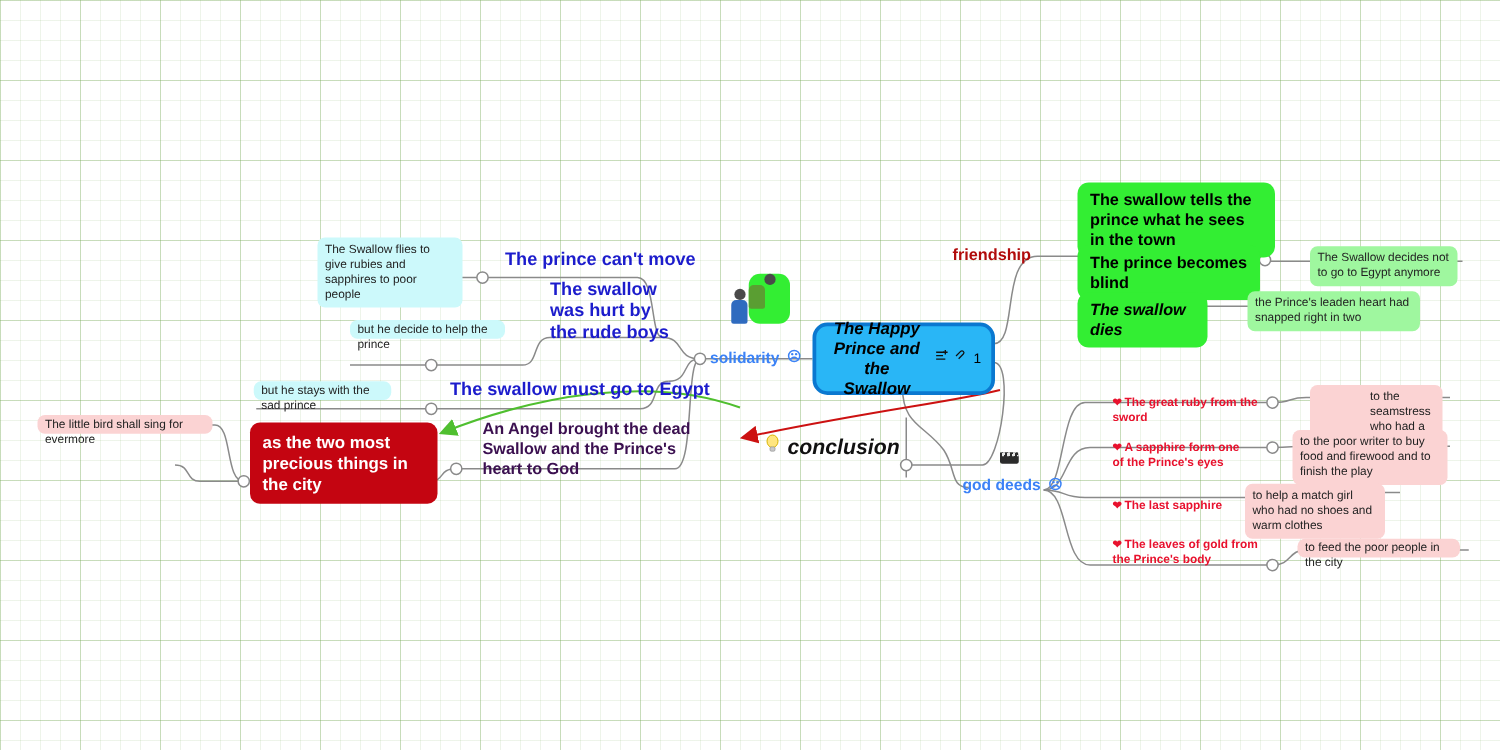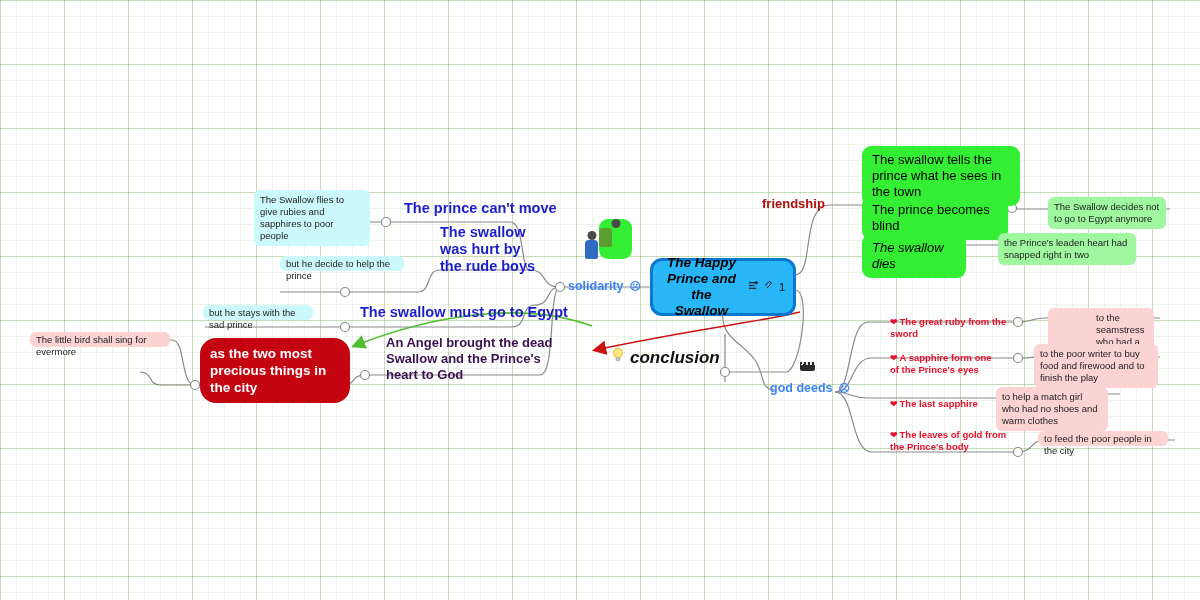--- a/index.html
+++ b/index.html
@@ -41,28 +41,28 @@
   .dkred{color:#b10b0b;font-weight:bold;font-size:13px;}
 
   
   .concl{color:#111;font-style:italic;font-weight:bold;font-size:17px;display:flex;align-items:center;gap:6px;}
 
   
   .blk{color:#3b82f6;font-weight:bold;font-size:12.5px;display:flex;align-items:center;gap:6px;}
 
   
   .green{
-    background:#33ee33;border-radius:9px;color:#000;font-weight:normal;
+    background:#33ee33;border-radius:9px;color:#000;font-weight:bold;
     font-size:13px;line-height:16px;padding:6px 10px;
   }
   .green.ital{font-style:italic;}
 
   
   .redbox{
-    background:#c40511;border-radius:16px;color:#ffffff;font-weight:bold;
+    background:#c40511;border-radius:8px;color:#ffffff;font-weight:bold;
     font-size:13.5px;line-height:17px;padding:7px 10px;
   }
 
   
   .note{font-size:9.5px;line-height:12px;border-radius:6px;padding:4px 6px;color:#222;}
   .note.cyan{background:#ccf9fb;}
   .note.pink{background:#fbd3d3;}
   .note.lgreen{background:#9ff79f;}
   .note.red-t{color:#e8112d;font-weight:bold;}
 

